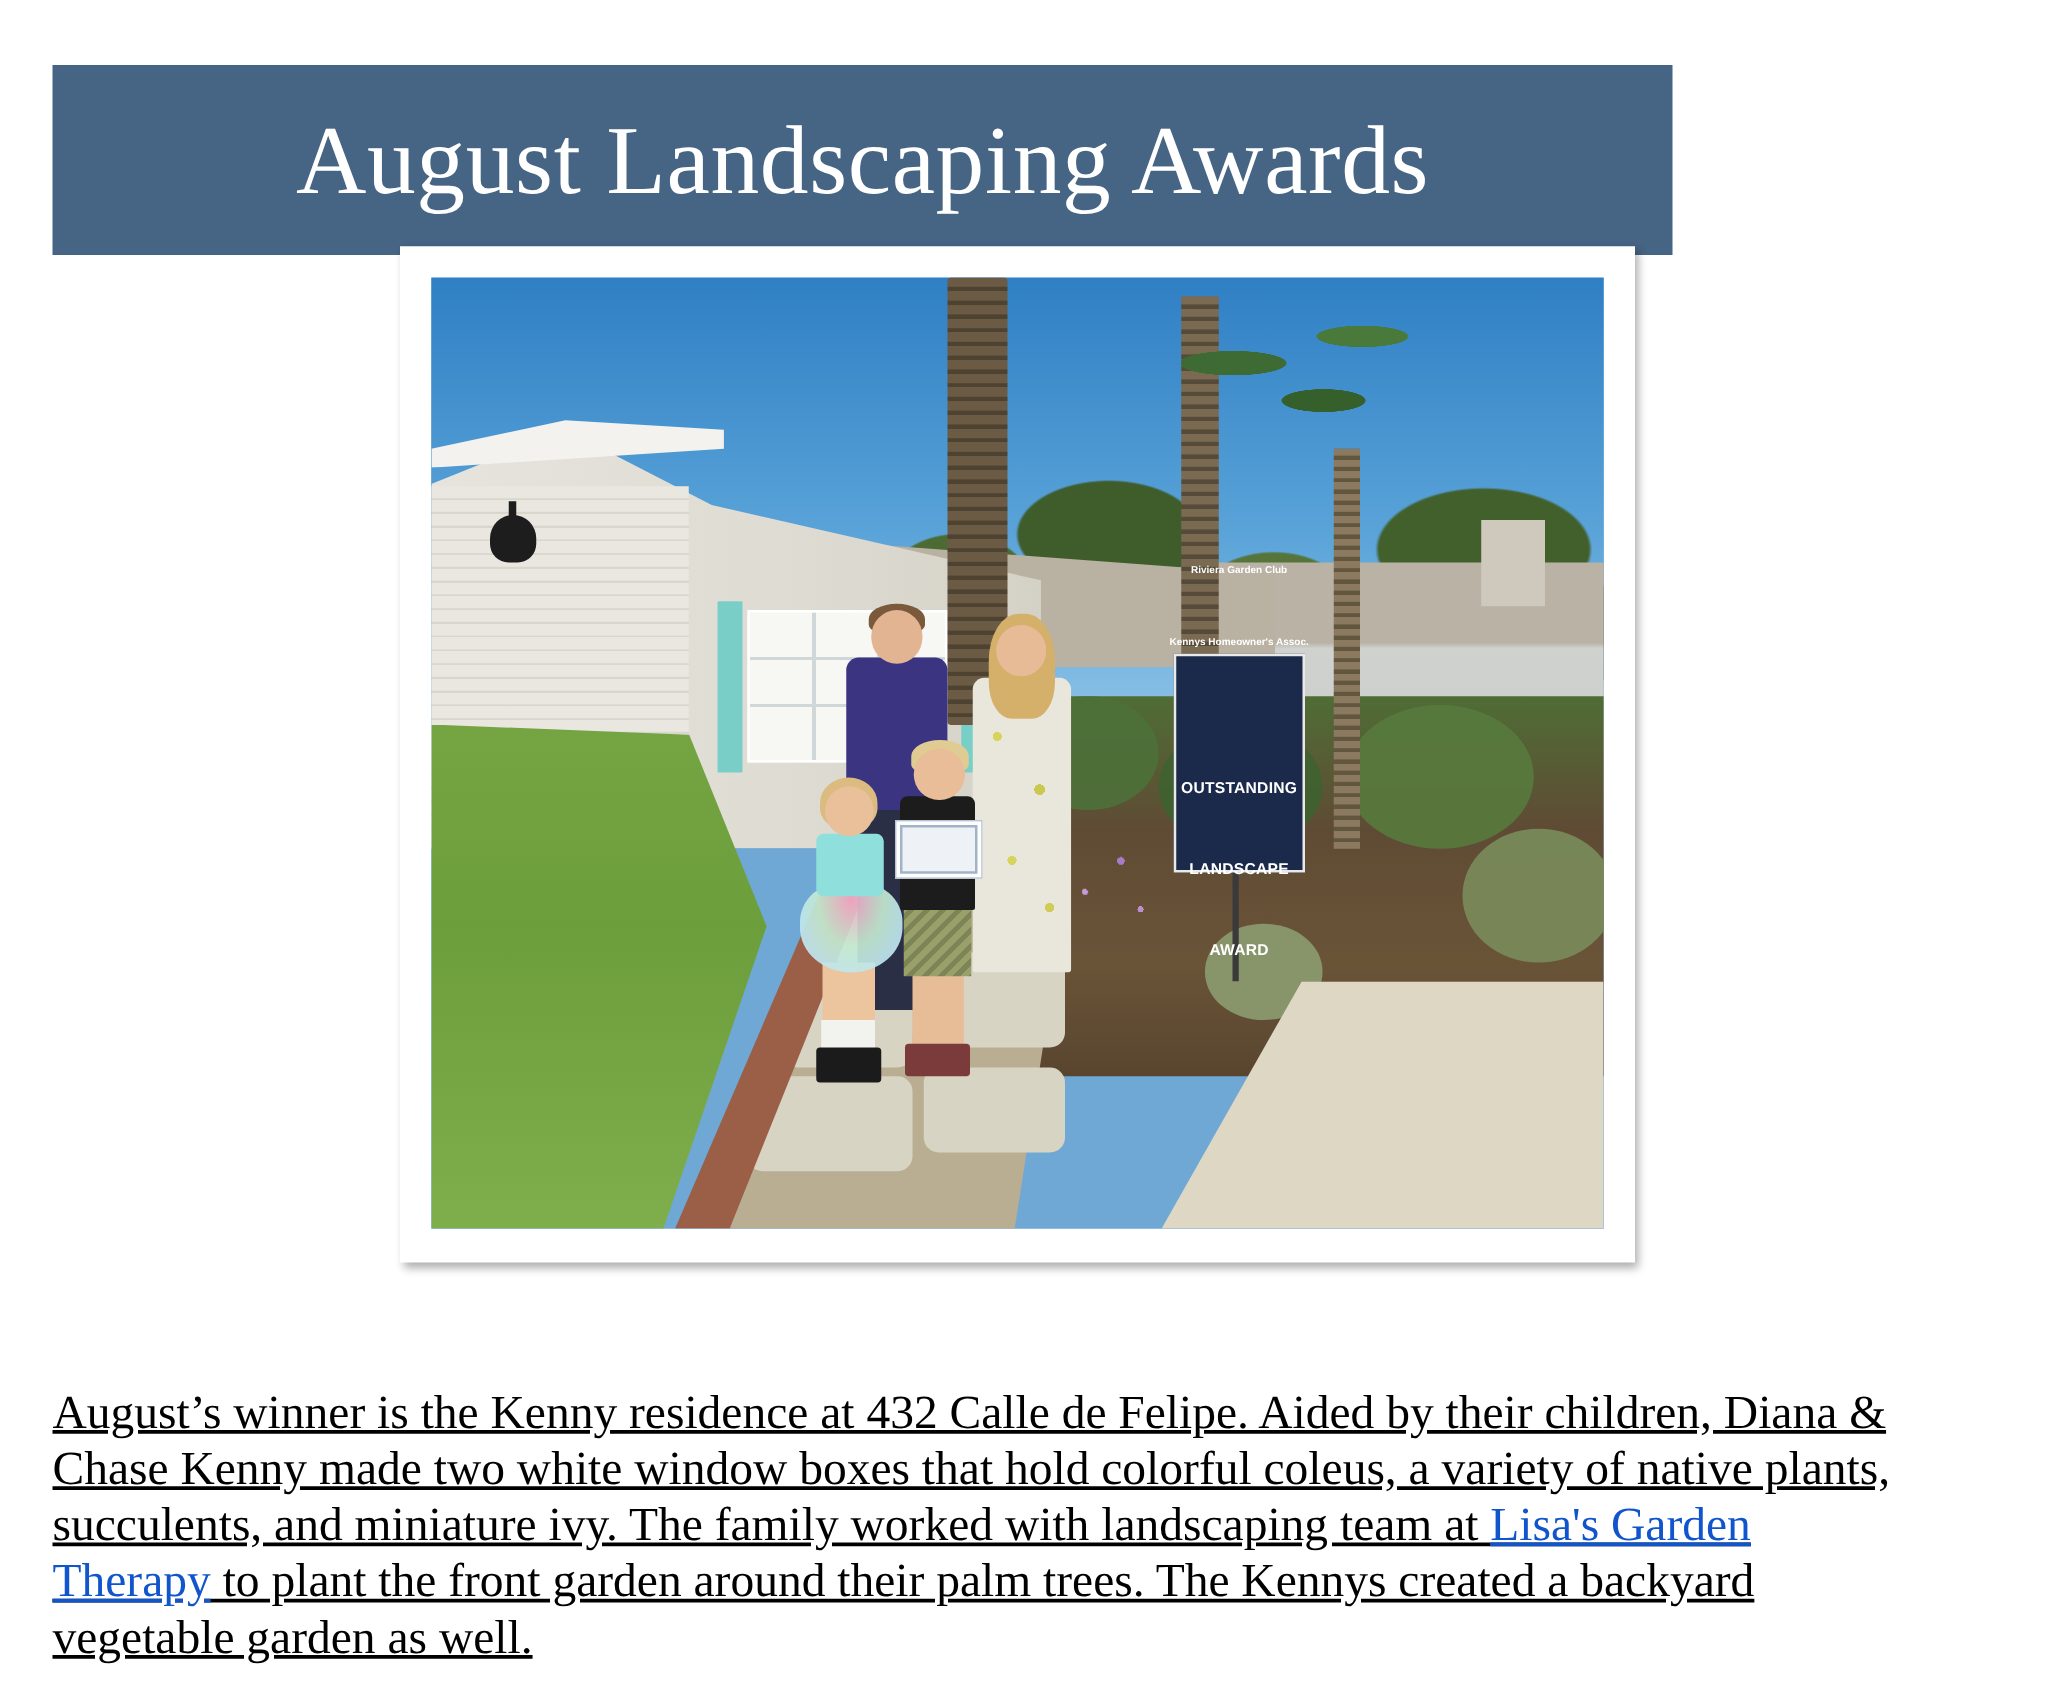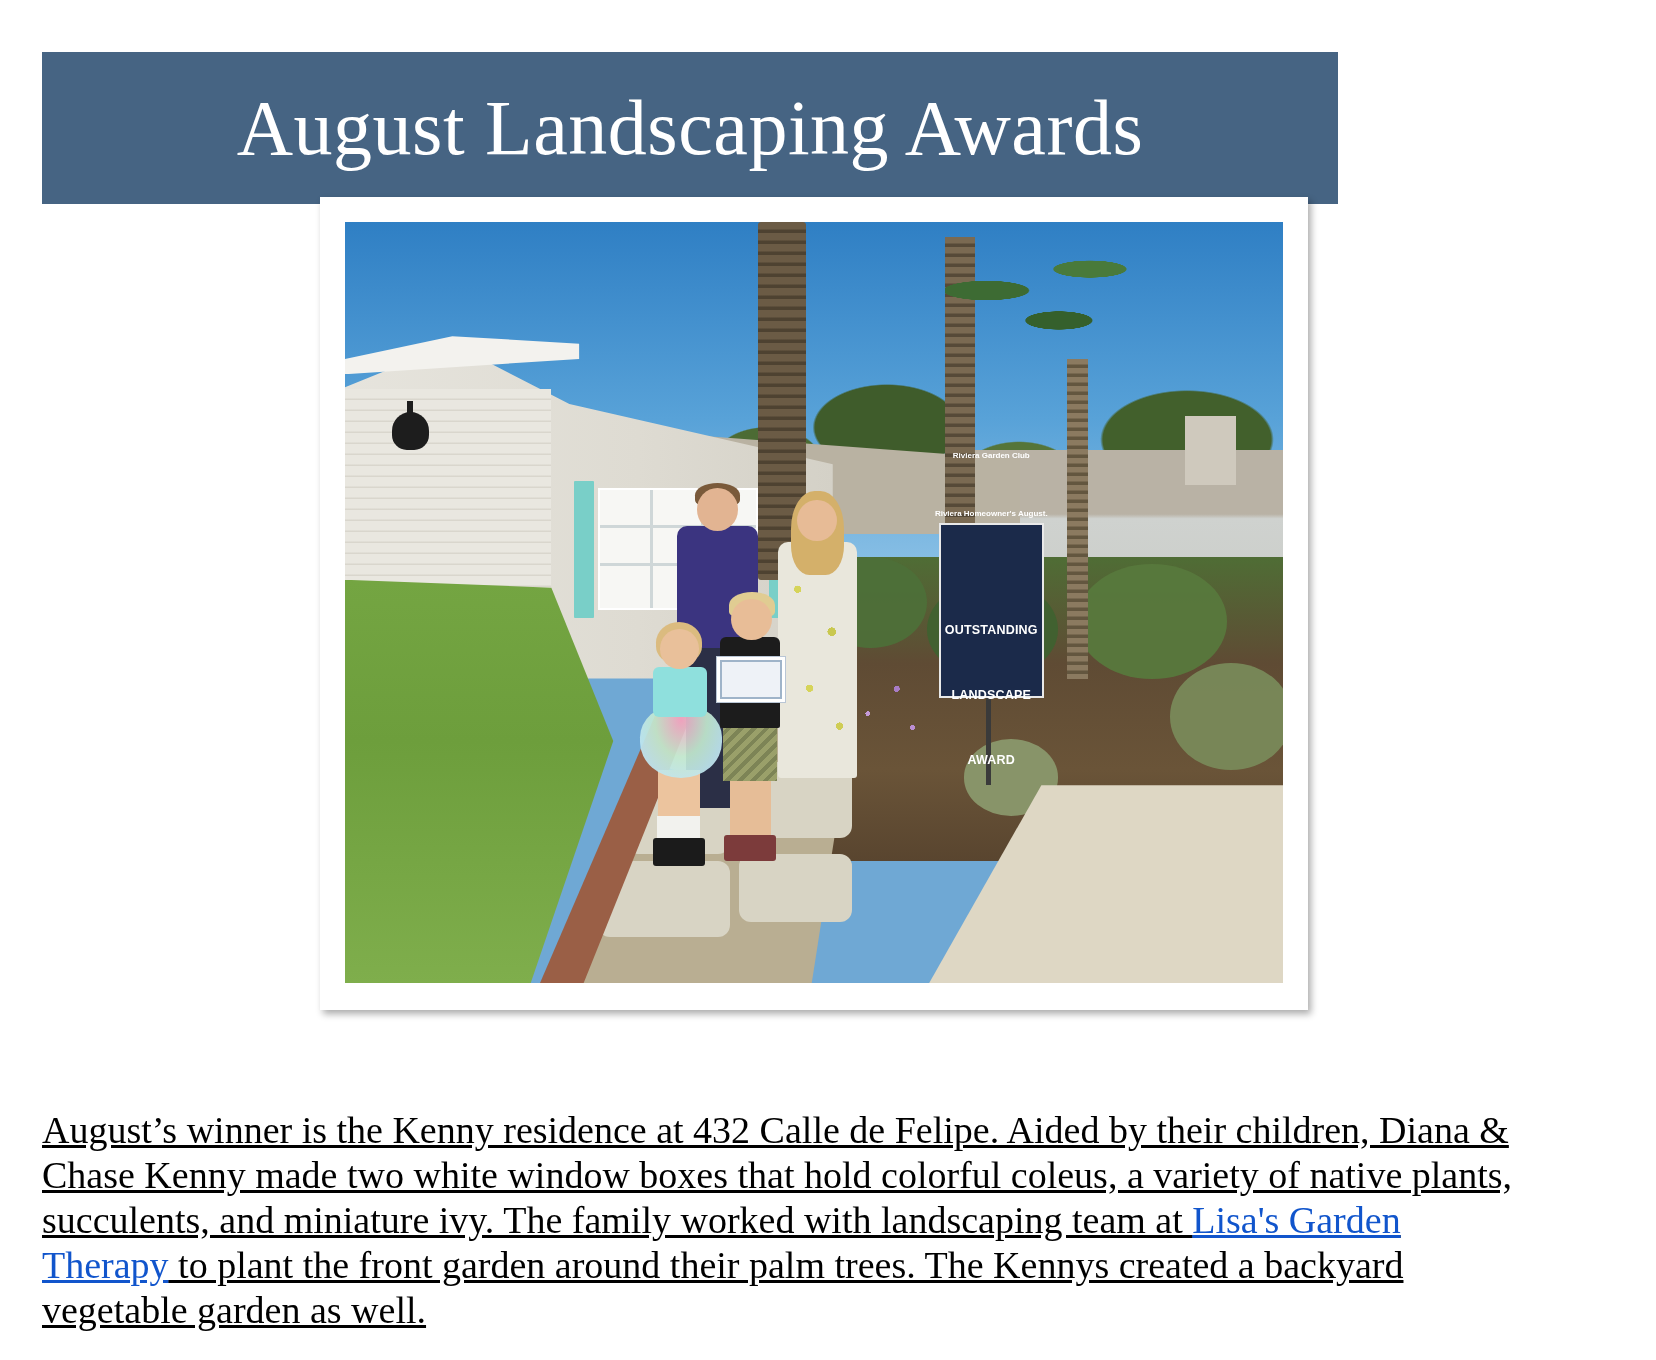--- a/index.html
+++ b/index.html
@@ -378,21 +378,21 @@
     <div class="layer person" id="boy-shoes"></div>
     <div class="layer person" id="boy-shorts"></div>
     <div class="layer person" id="boy-body"></div>
     <div class="layer person" id="certificate"></div>
     <div class="layer person" id="boy-hair"></div>
     <div class="layer person" id="boy-head"></div>
 
     <div class="layer" id="sign-post"></div>
     <div class="layer" id="award-sign">
       <div class="sign-small">Riviera Garden Club</div>
-      <div class="sign-small">Riviera Homeowner's August.</div>
+      <div class="sign-small">Kennys Homeowner's Assoc.</div>
       <div id="sign-rule"></div>
       <div class="sign-big">OUTSTANDING</div>
       <div class="sign-big">LANDSCAPE</div>
       <div class="sign-big">AWARD</div>
     </div>
 
   </div>
 </div>
 
 <p id="body-text"><span>August’s winner is the Kenny residence at 432 Calle de Felipe. Aided by their children, Diana &amp; Chase Kenny made two white window boxes that hold colorful coleus, a variety of native plants, succulents, and miniature ivy. The family worked with landscaping team at </span><a class="doc-link" href="#">Lisa's Garden Therapy</a><span> to plant the front garden around their palm trees. The Kennys created a backyard vegetable garden as well.</span></p>

